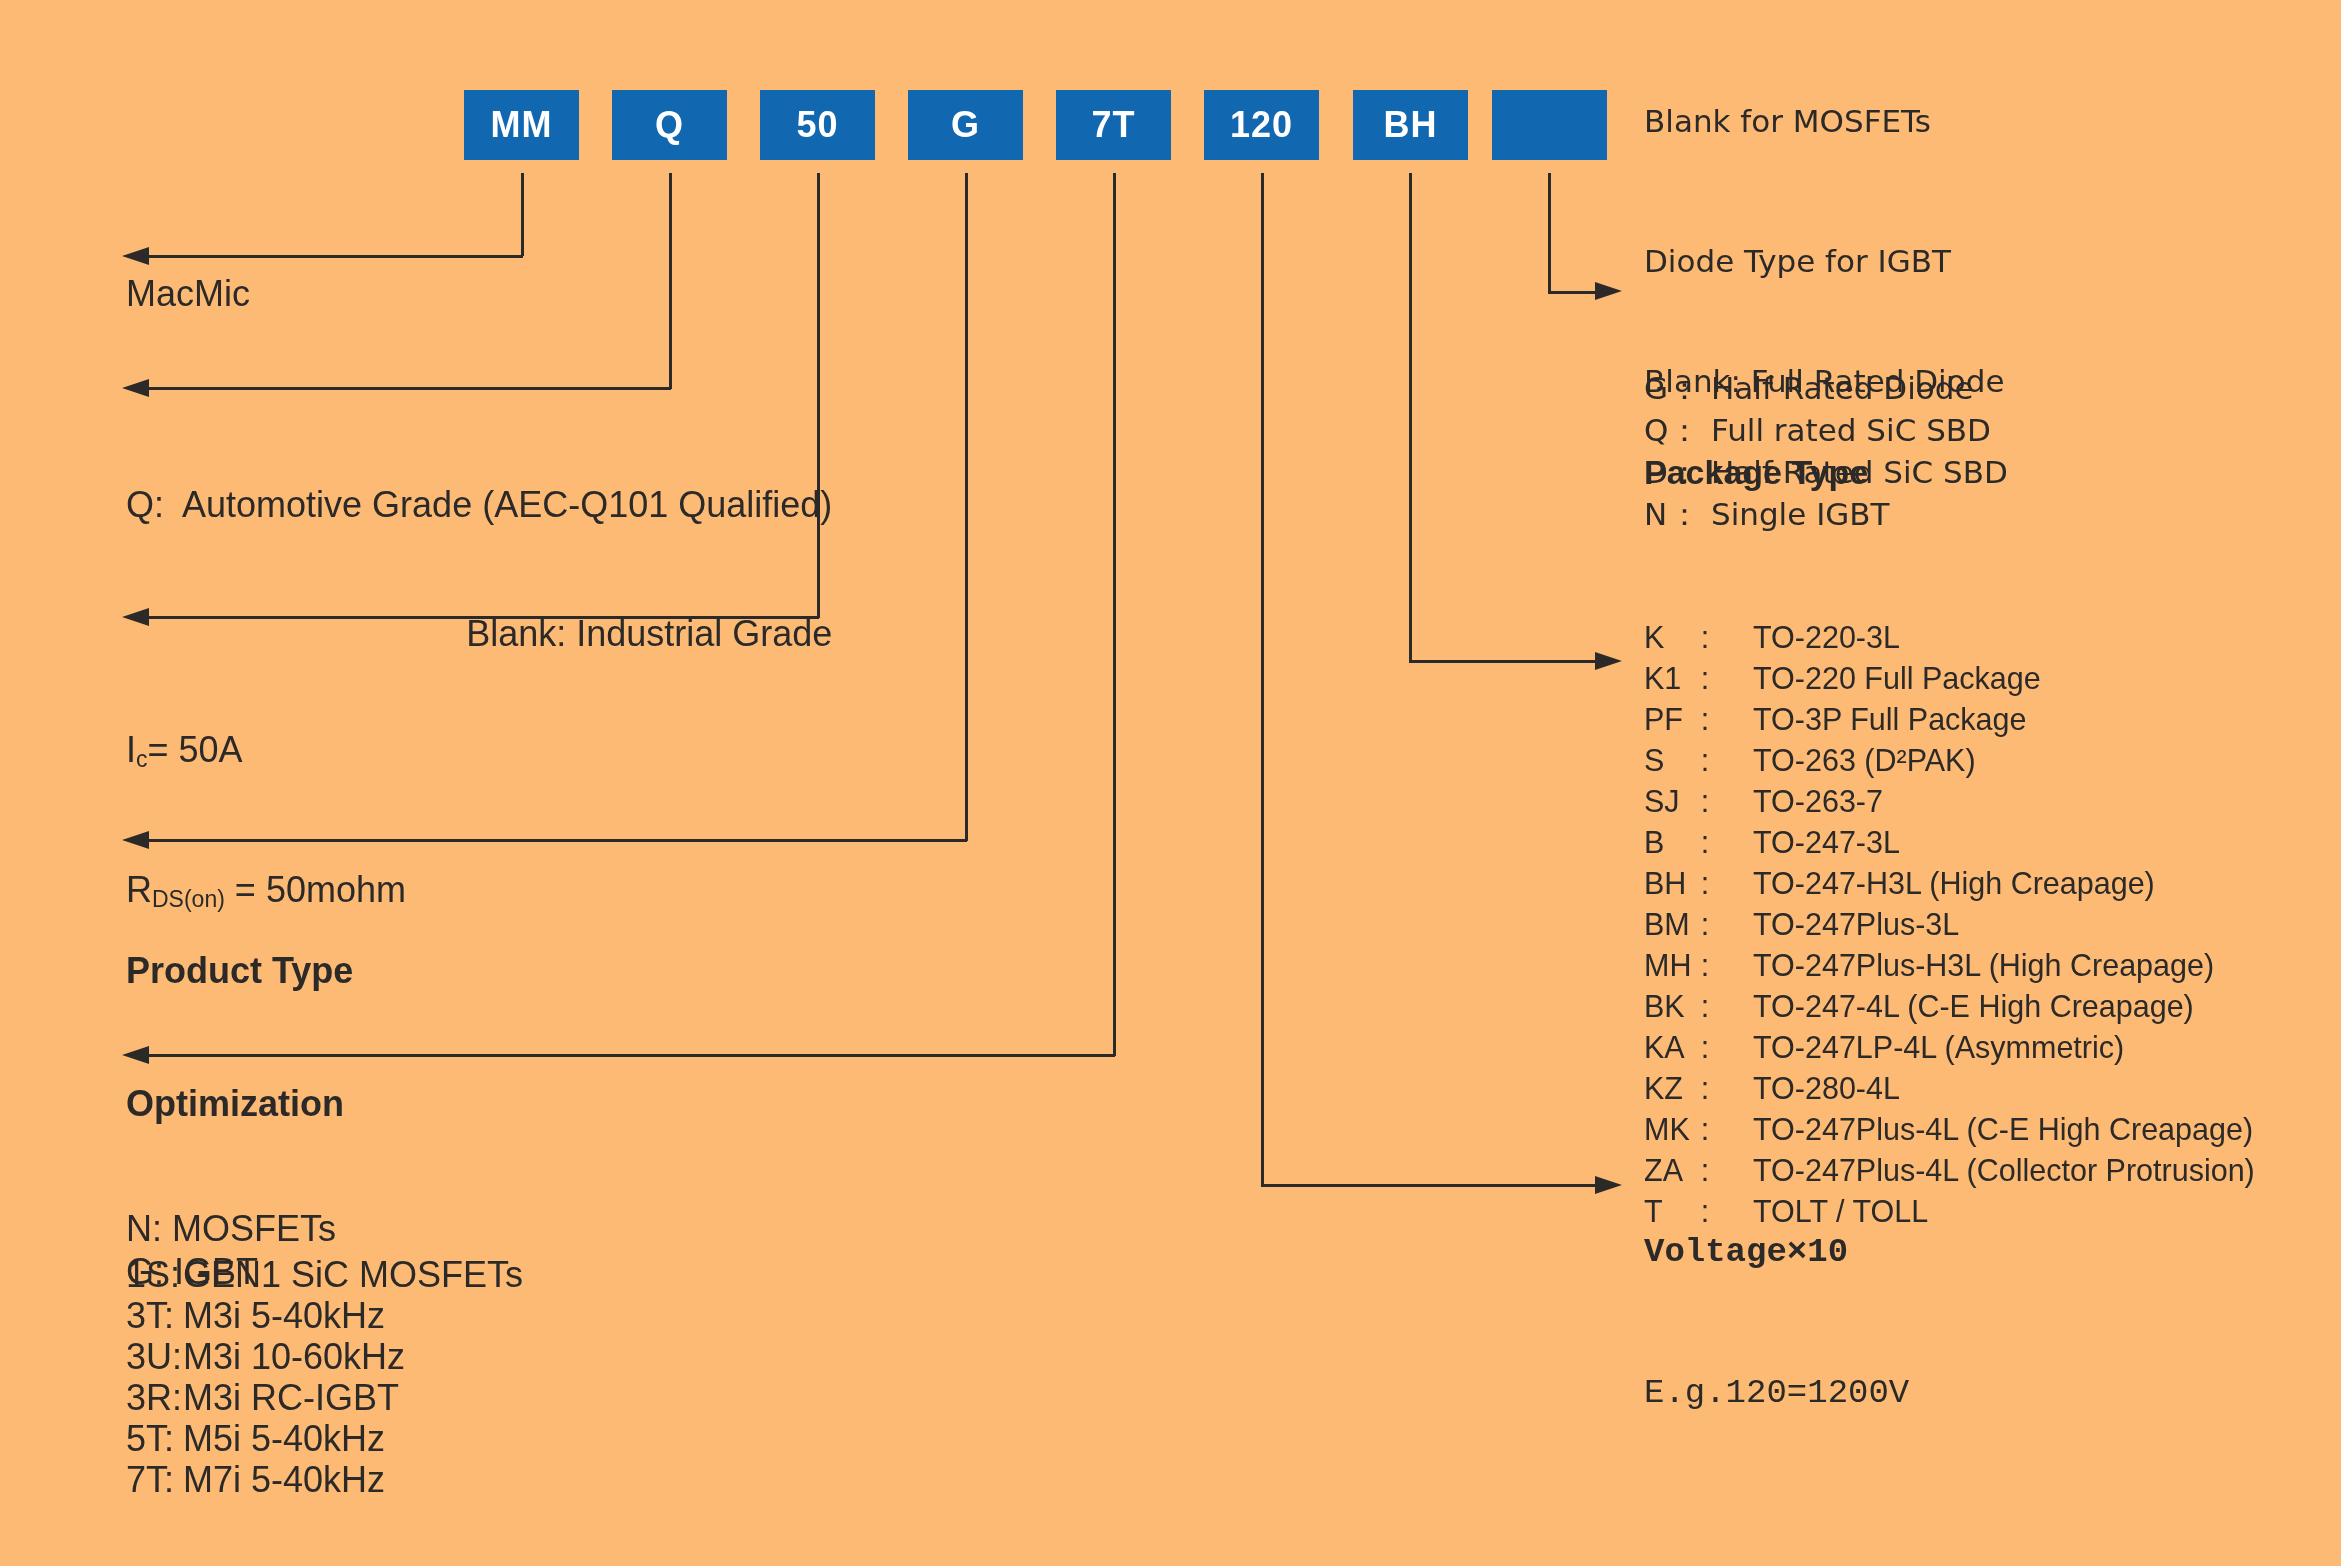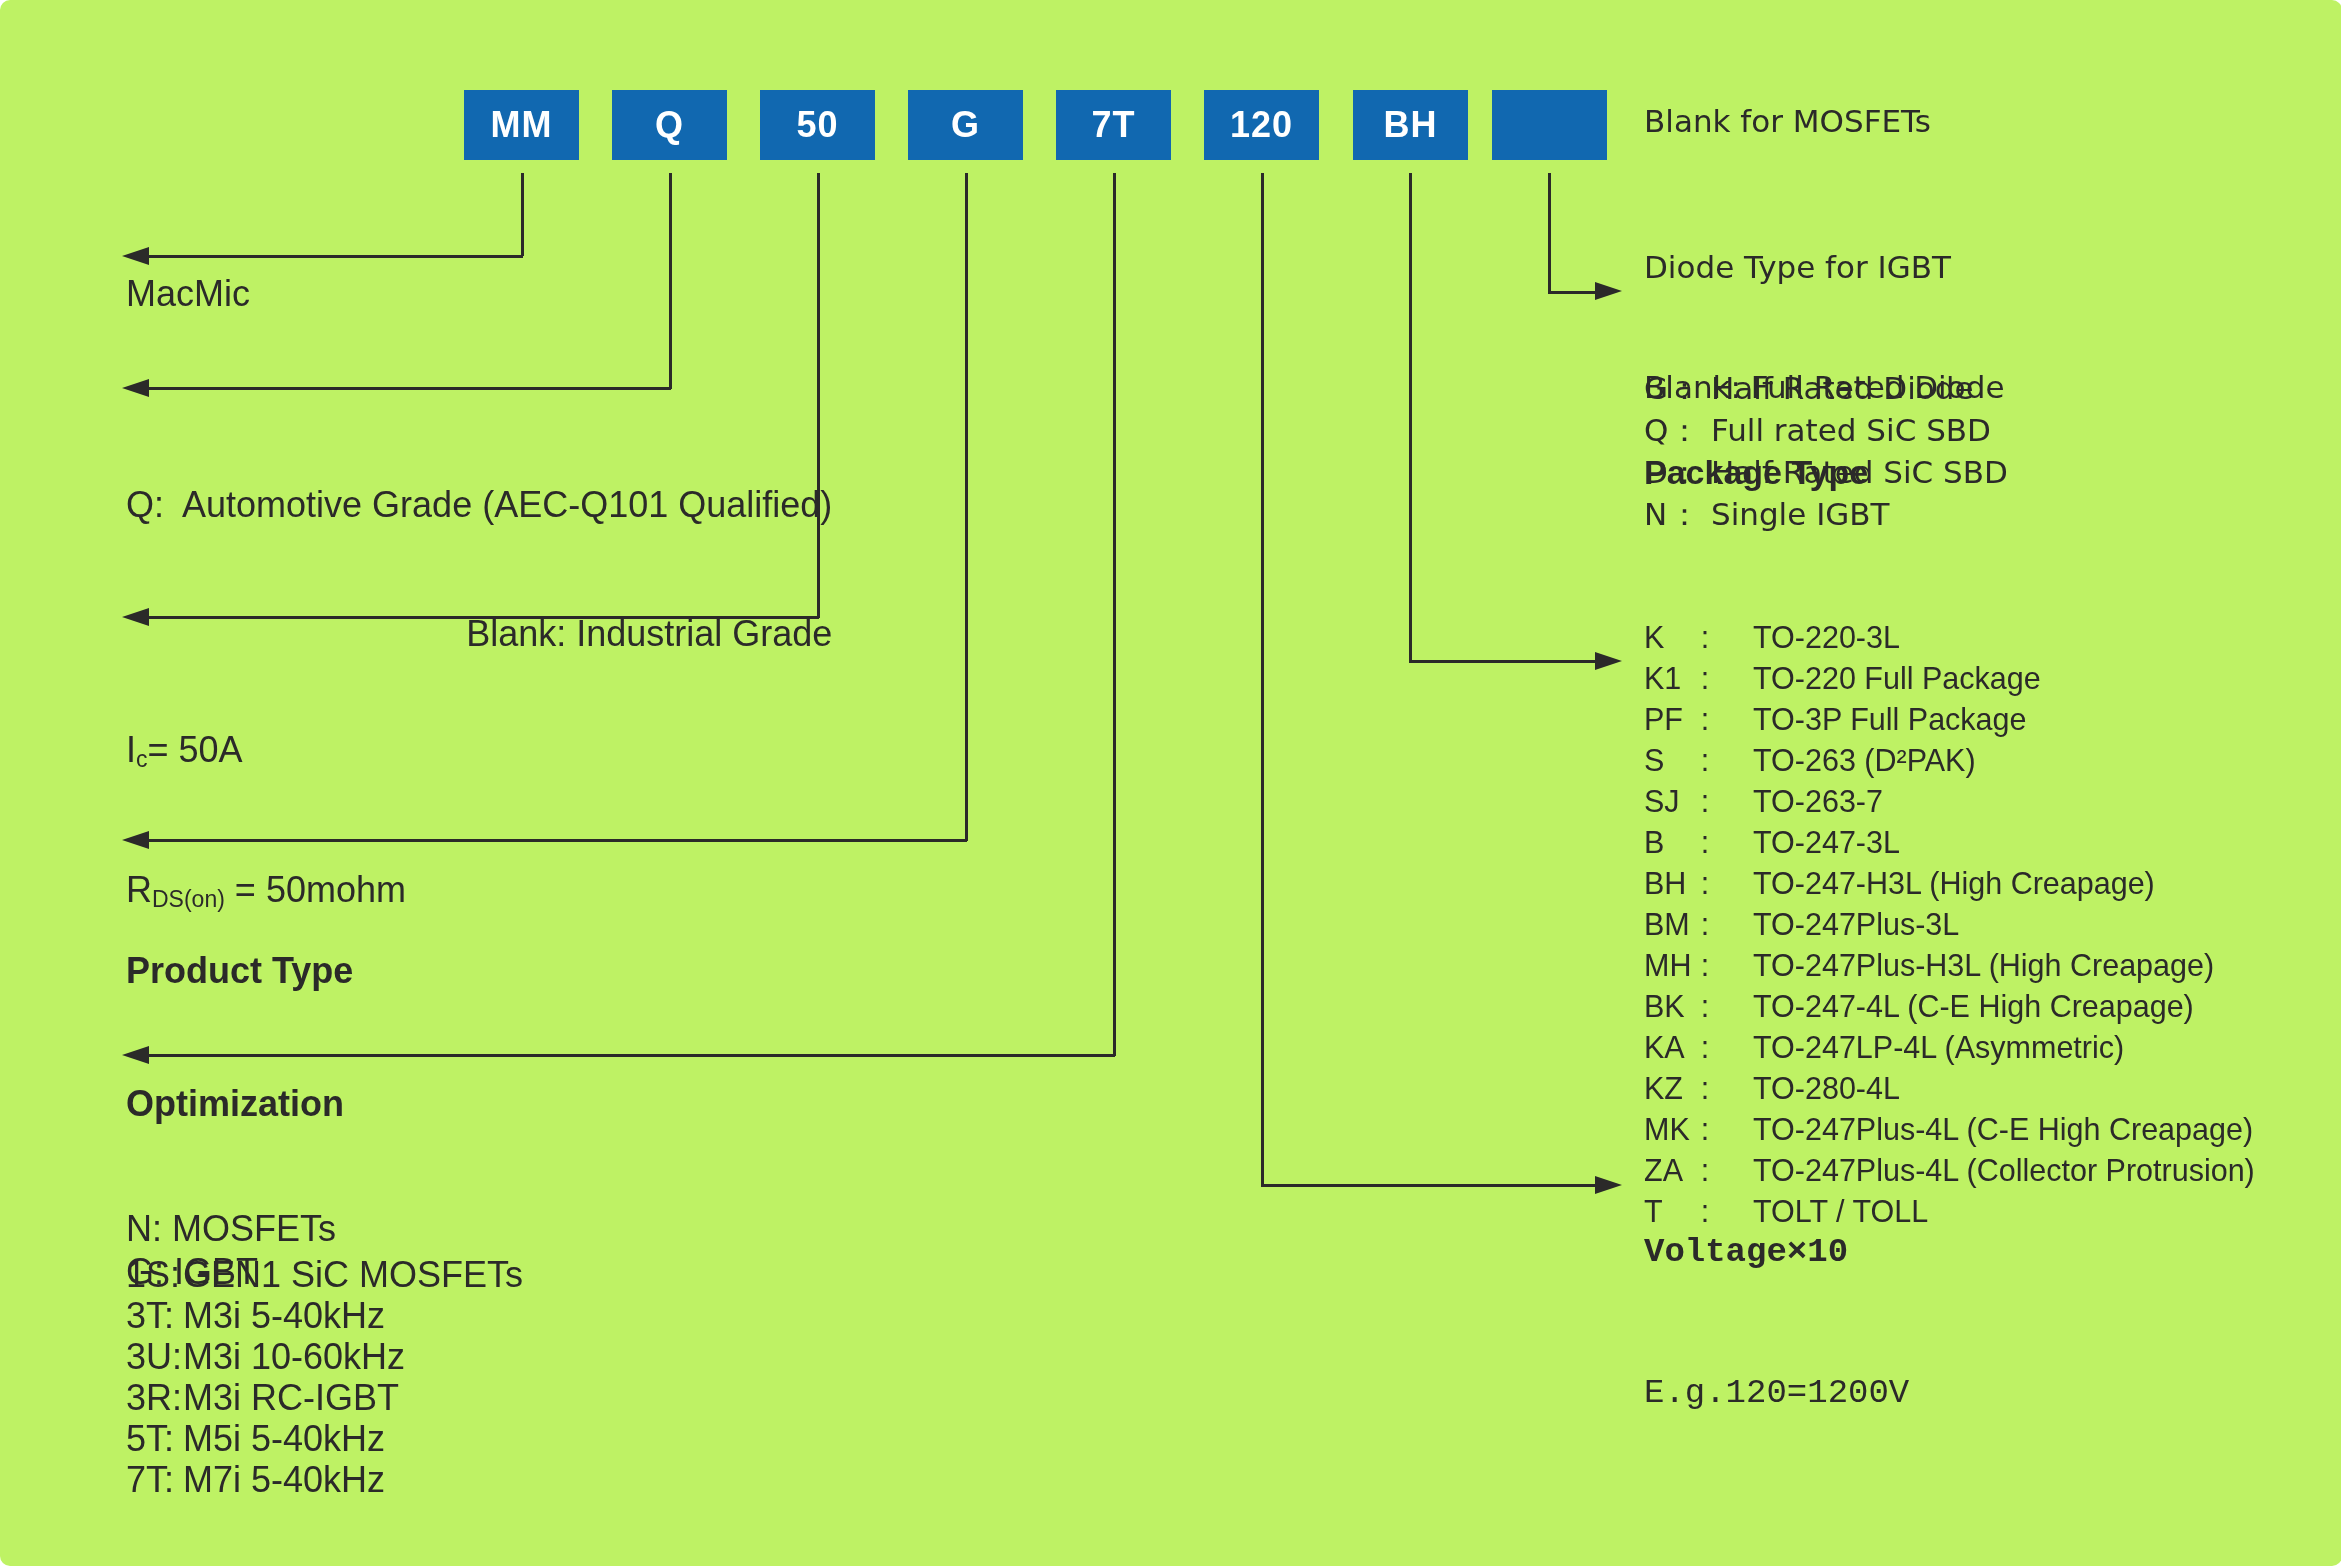--- a/index.html
+++ b/index.html
@@ -1,18 +1,18 @@
 <!DOCTYPE html>
 <html style="--blue: #1168b0; --ink: #2b2a29;font-size:14.3px"><head>
 <meta charset="utf-8">
 <style>
   html,body{margin:0;padding:0;background:#ffffff;}
   .canvas{
-    position:relative;width:2342px;height:1566px;background:#bef264;overflow:hidden;
-    font-family:"Liberation Sans",sans-serif;color:var(--ink,#2b2a29);border-radius:10px;
+    position:relative;width:2342px;height:1566px;background:#fdba74;overflow:hidden;
+    font-family:"Liberation Sans",sans-serif;color:var(--ink,#2b2a29);
   }
   
   .boxes{position:absolute;inset:0;}
   .box{
     position:absolute;top:90px;width:115px;height:70px;background:var(--blue,#1168b0);
     color:#ffffff;font-weight:bold;font-size:36px;
     display:flex;align-items:center;justify-content:center;letter-spacing:0.9px;
   }
   .boxes .box:nth-child(1){left:464px}
   .boxes .box:nth-child(2){left:612px}
@@ -39,21 +39,21 @@
   .t-grade{left:126px;top:397px;text-align:right;}
   .t-rating{left:126px;top:637px;line-height:45px;}
   .subsc{font-size:23px;position:relative;top:4.5px;letter-spacing:0;}
   .t-product{left:126px;top:863px;}
   .t-opt-heading{left:126px;top:1082px;}
   .t-opt-rows{left:126px;top:1131px;font-size:36px;line-height:41px;}
   .opt-row{display:flex;align-items:flex-end;}
   .opt-row .code{width:57px;}
   
   .t-mosfet{left:1644px;top:101px;font-family:"DejaVu Sans",sans-serif;font-size:31px;line-height:41px;}
-  .t-diode-headings{left:1644px;top:167px;font-family:"DejaVu Sans",sans-serif;font-size:31px;line-height:40px;}
+  .t-diode-headings{left:1644px;top:161px;font-family:"DejaVu Sans",sans-serif;font-size:31px;line-height:40px;}
   .t-diode-rows{left:1644px;top:241px;font-family:"DejaVu Sans",sans-serif;font-size:31px;line-height:42px;}
   .diode-row{display:flex;}
   .diode-row .code{width:25px;}
   .diode-row .colon{width:42px;}
   .t-package-heading{left:1644px;top:453px;font-size:34px;}
   .t-package-rows{left:1644px;top:494px;font-size:30.5px;line-height:41px;}
   .pkg-row{display:flex;}
   .pkg-row .code{width:51px;}
   .pkg-row .colon{width:20px;text-align:center;}
   .pkg-row .desc{margin-left:38px;}

